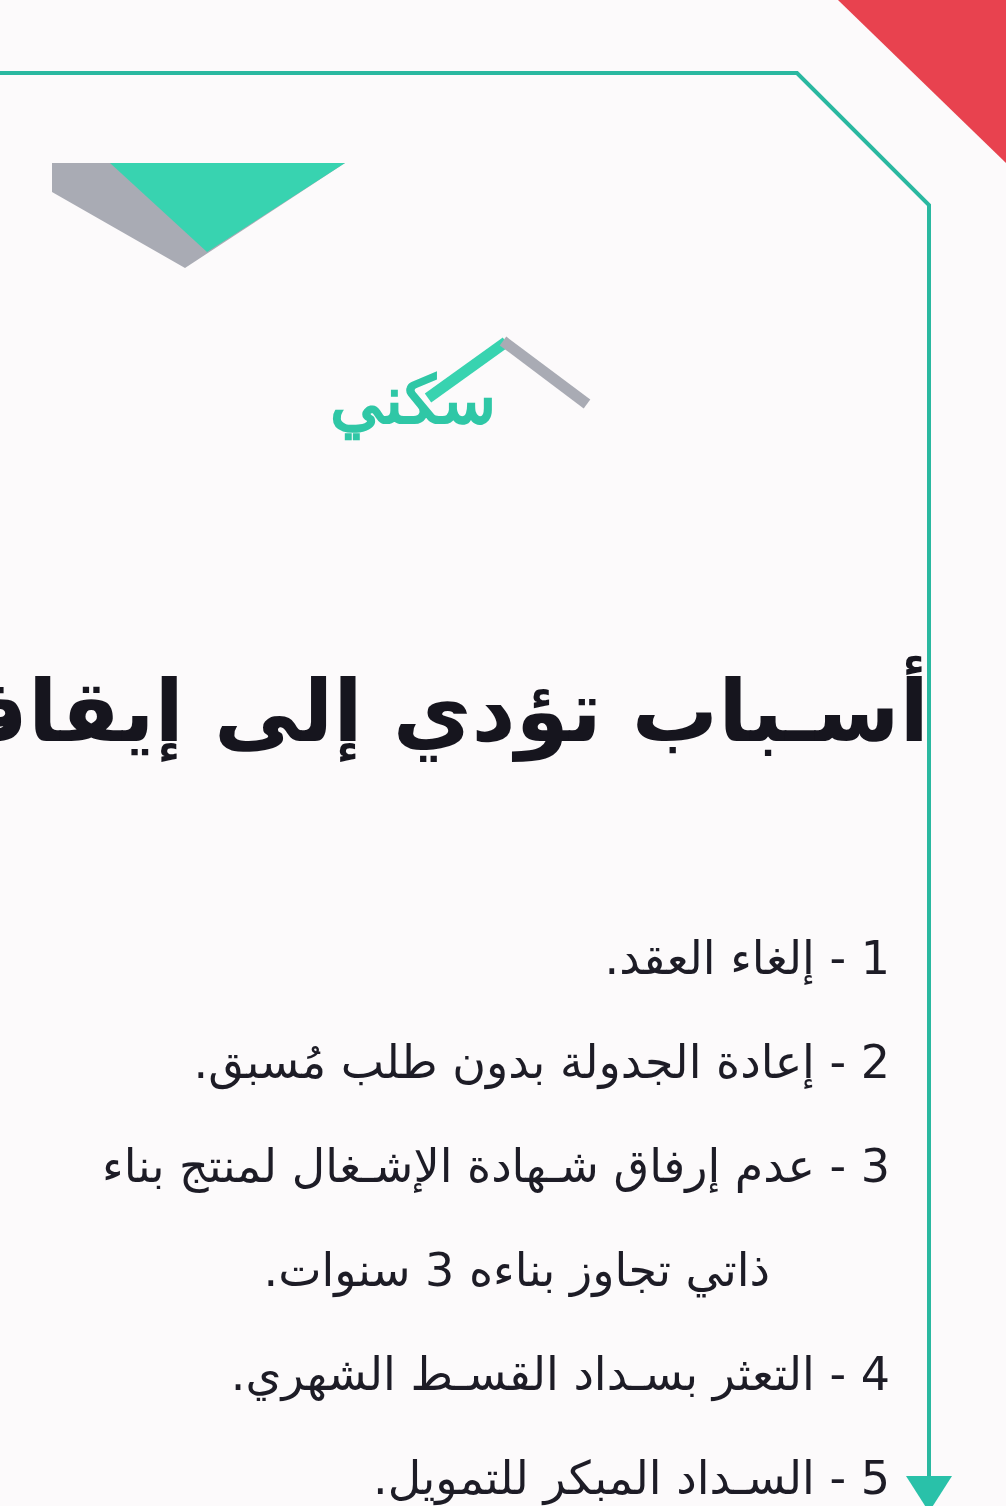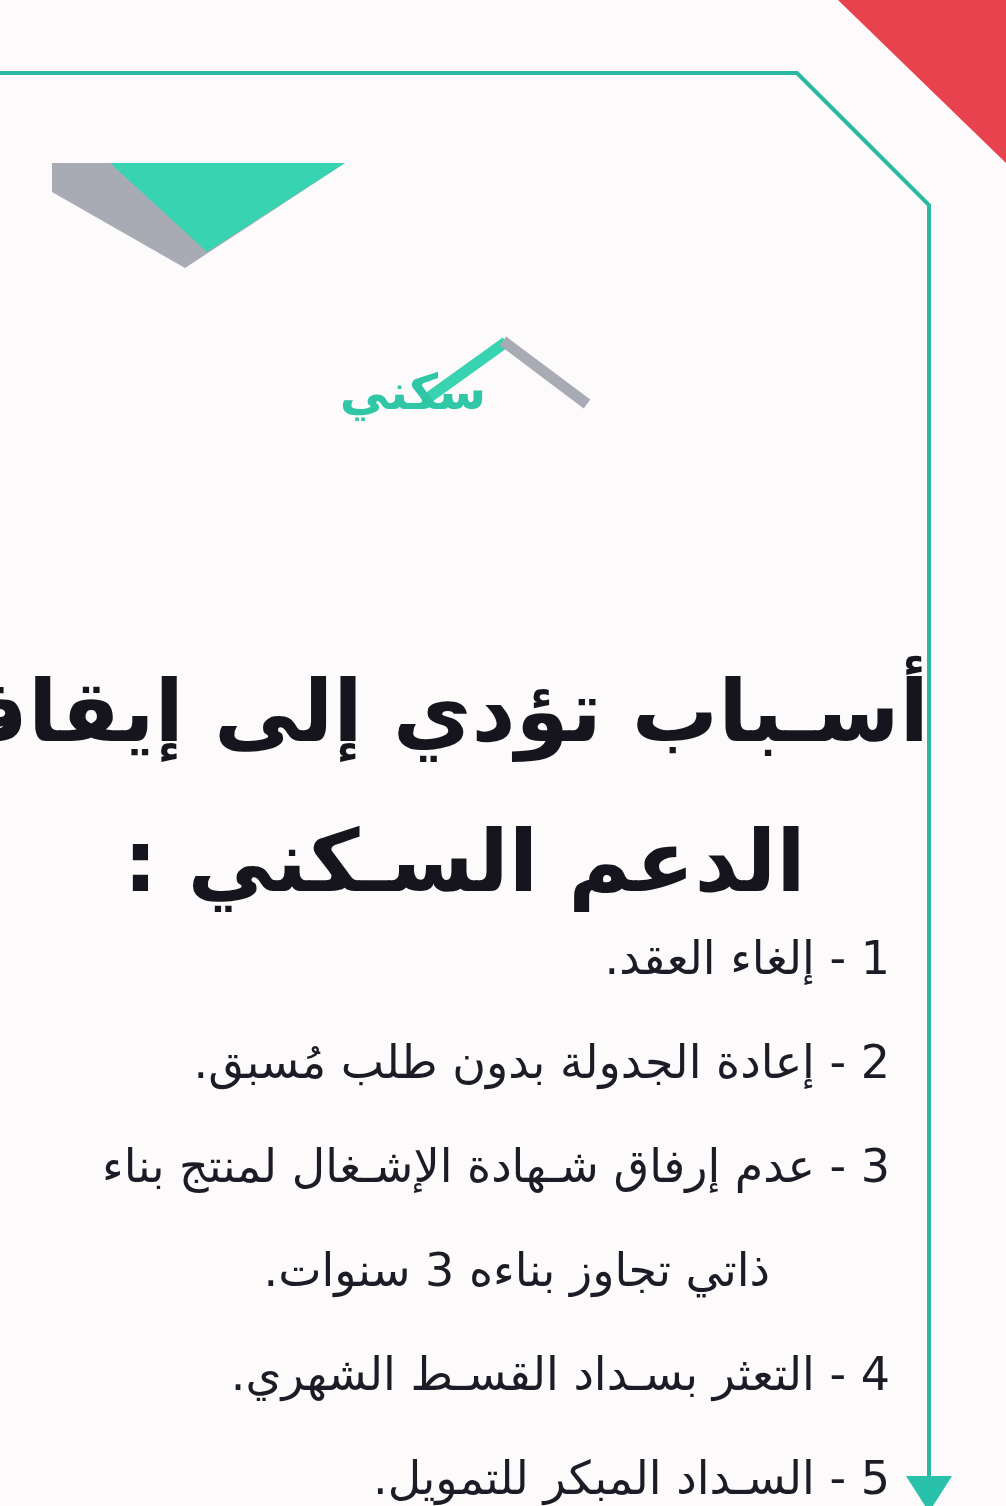--- a/index.html
+++ b/index.html
@@ -21,25 +21,26 @@
     height: 1506px;
     display: block;
   }
   .wordmark {
     position: absolute;
     left: 288px;
     top: 368px;
     width: 250px;
     text-align: center;
     direction: rtl;
-    font-size: 49px;
+    font-size: 66px;
     font-weight: 700;
     color: #2fc7a6;
     letter-spacing: 1px;
     line-height: 1.0;
+    font-family: Liberation Serif, serif;
   }
   .heading {
     position: absolute;
     top: 636px;
     left: 0;
     width: 929px;
     text-align: center;
     direction: rtl;
     color: #16151e;
     font-weight: 700;
@@ -85,21 +86,20 @@
 
   <path d="M428,398 L506,342" fill="none" stroke="#38d3b0" stroke-width="11"></path>
 
   <path d="M503,341 L587,404" fill="none" stroke="#a9abb4" stroke-width="11"></path>
 </svg>
 
 <div class="wordmark">سكني</div>
 
 <div class="heading">
   <div class="h-line">أسـباب تؤدي إلى إيقاف</div>
-  <div class="h-line">الدعم السـكني :</div>
 </div>
 
 <div class="reasons">
   <div class="line">1 - إلغاء العقد.</div>
   <div class="line">2 - إعادة الجدولة بدون طلب مُسبق.</div>
   <div class="line">3 - عدم إرفاق شـهادة الإشـغال لمنتج بناء</div>
   <div class="line indented">ذاتي تجاوز بناءه 3 سنوات.</div>
   <div class="line">4 - التعثر بسـداد القسـط الشهري.</div>
   <div class="line">5 - السـداد المبكر للتمويل.</div>
 </div>

